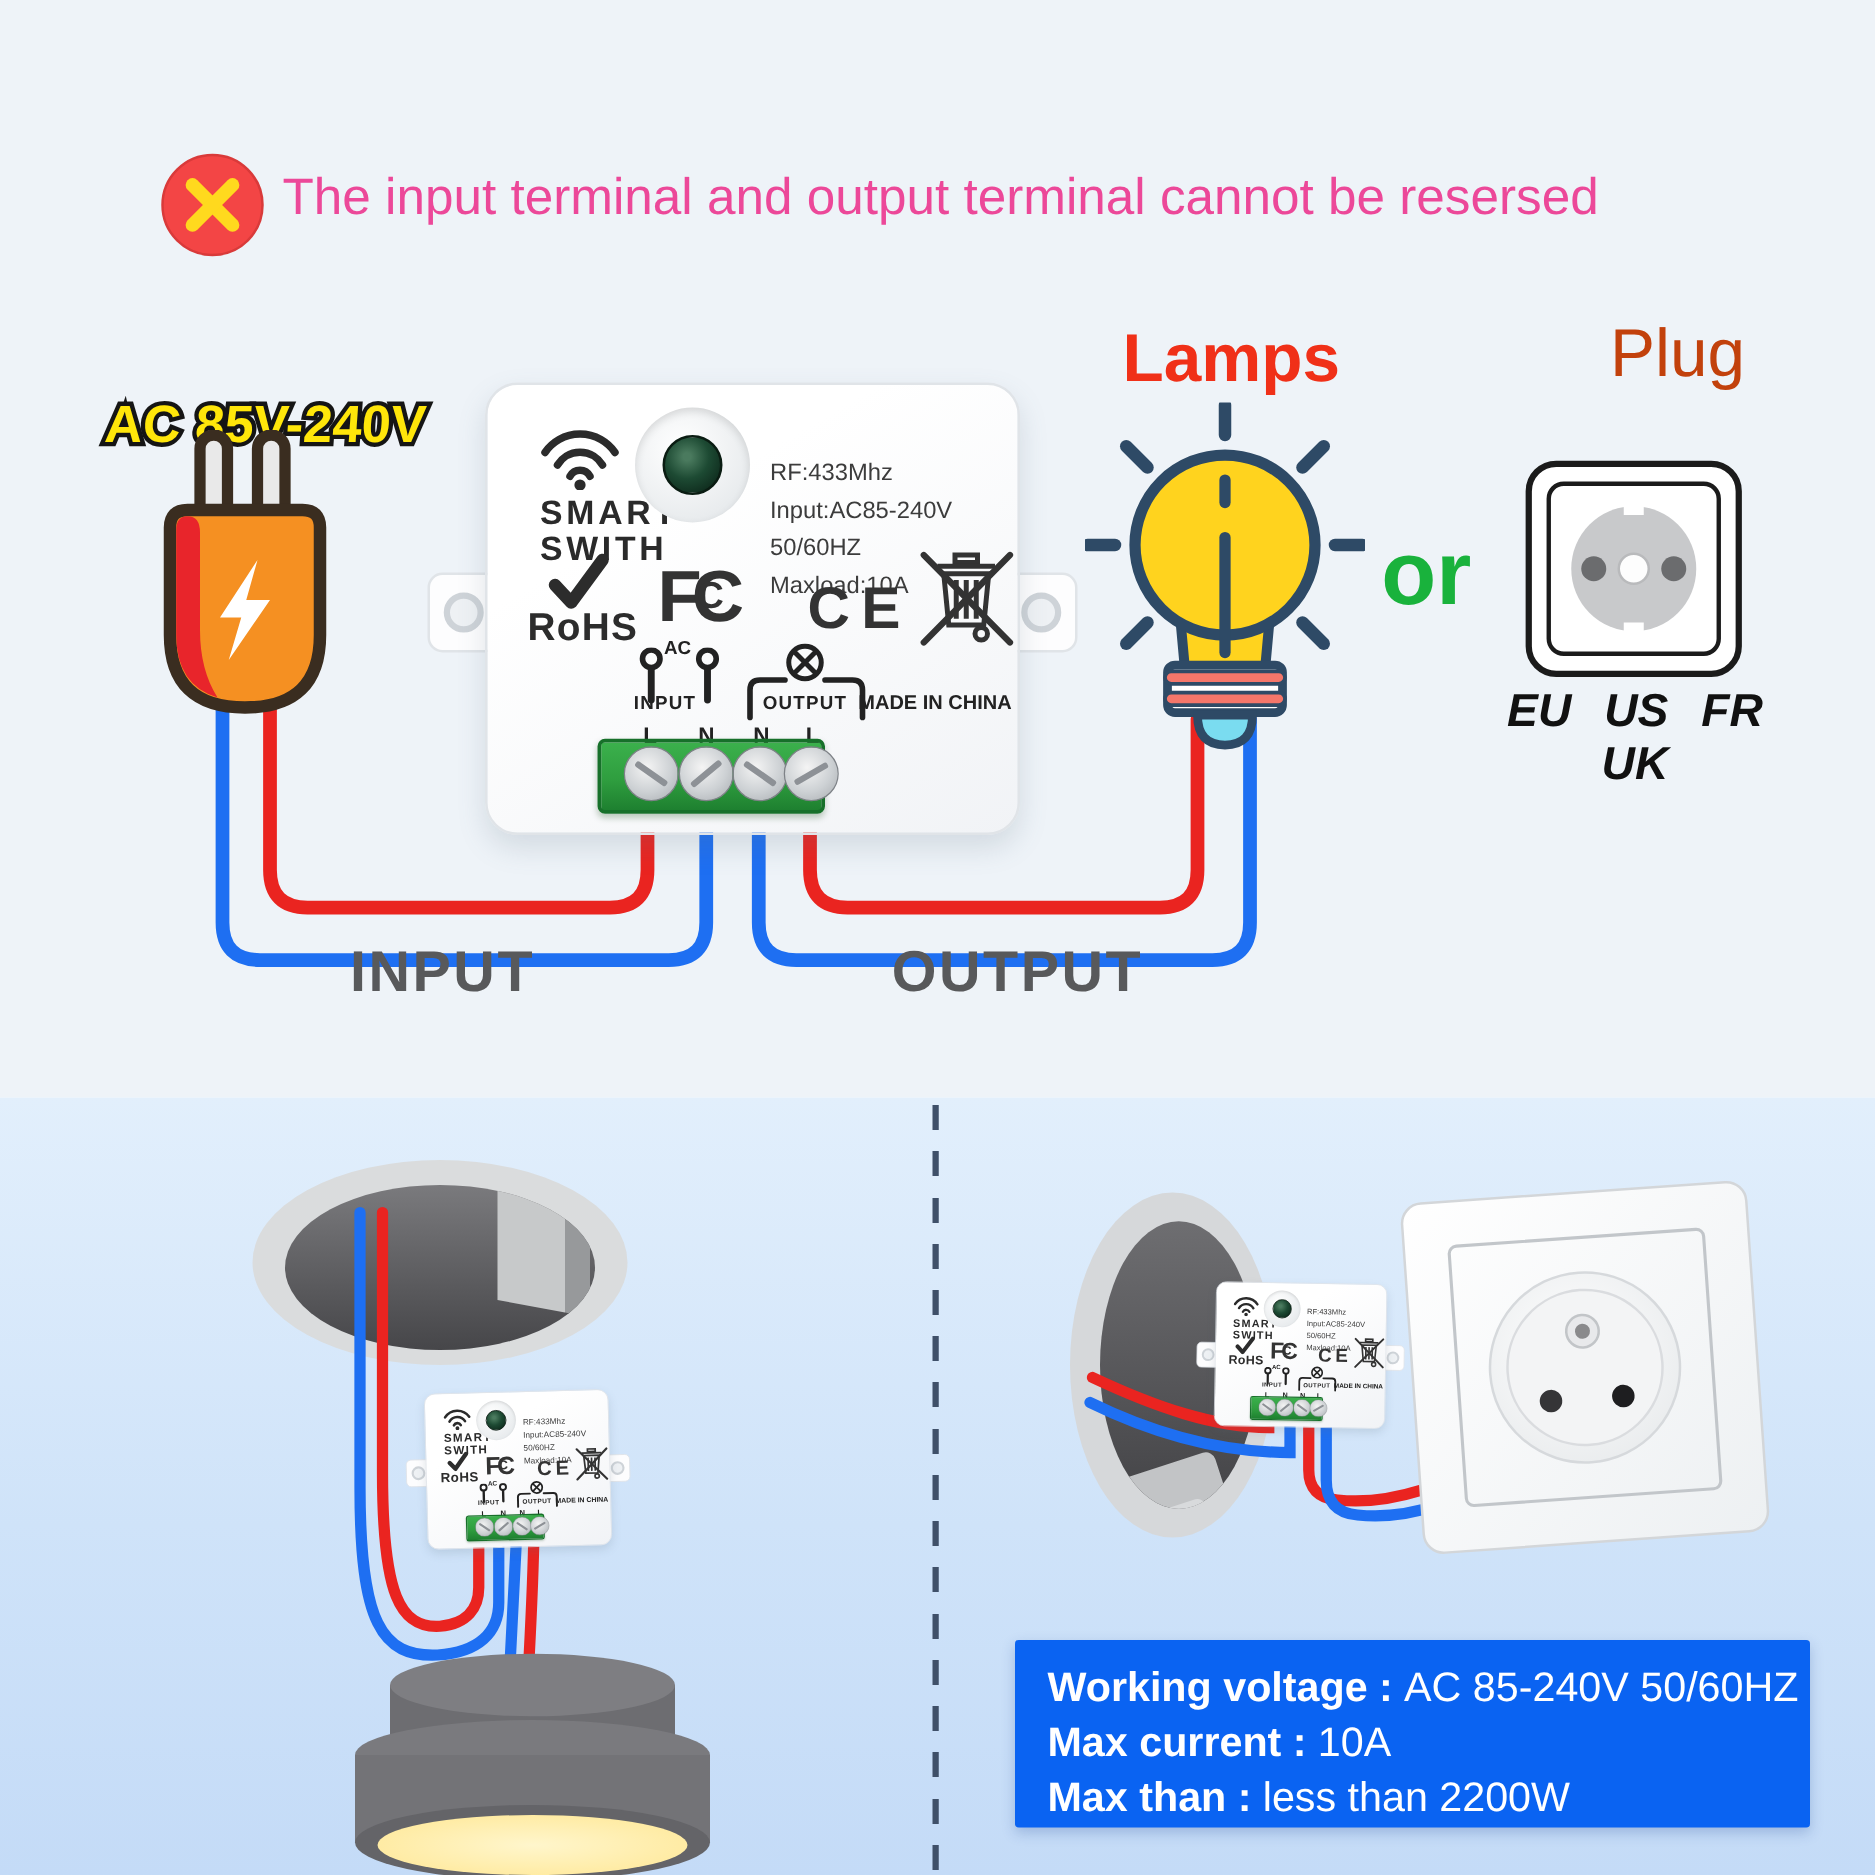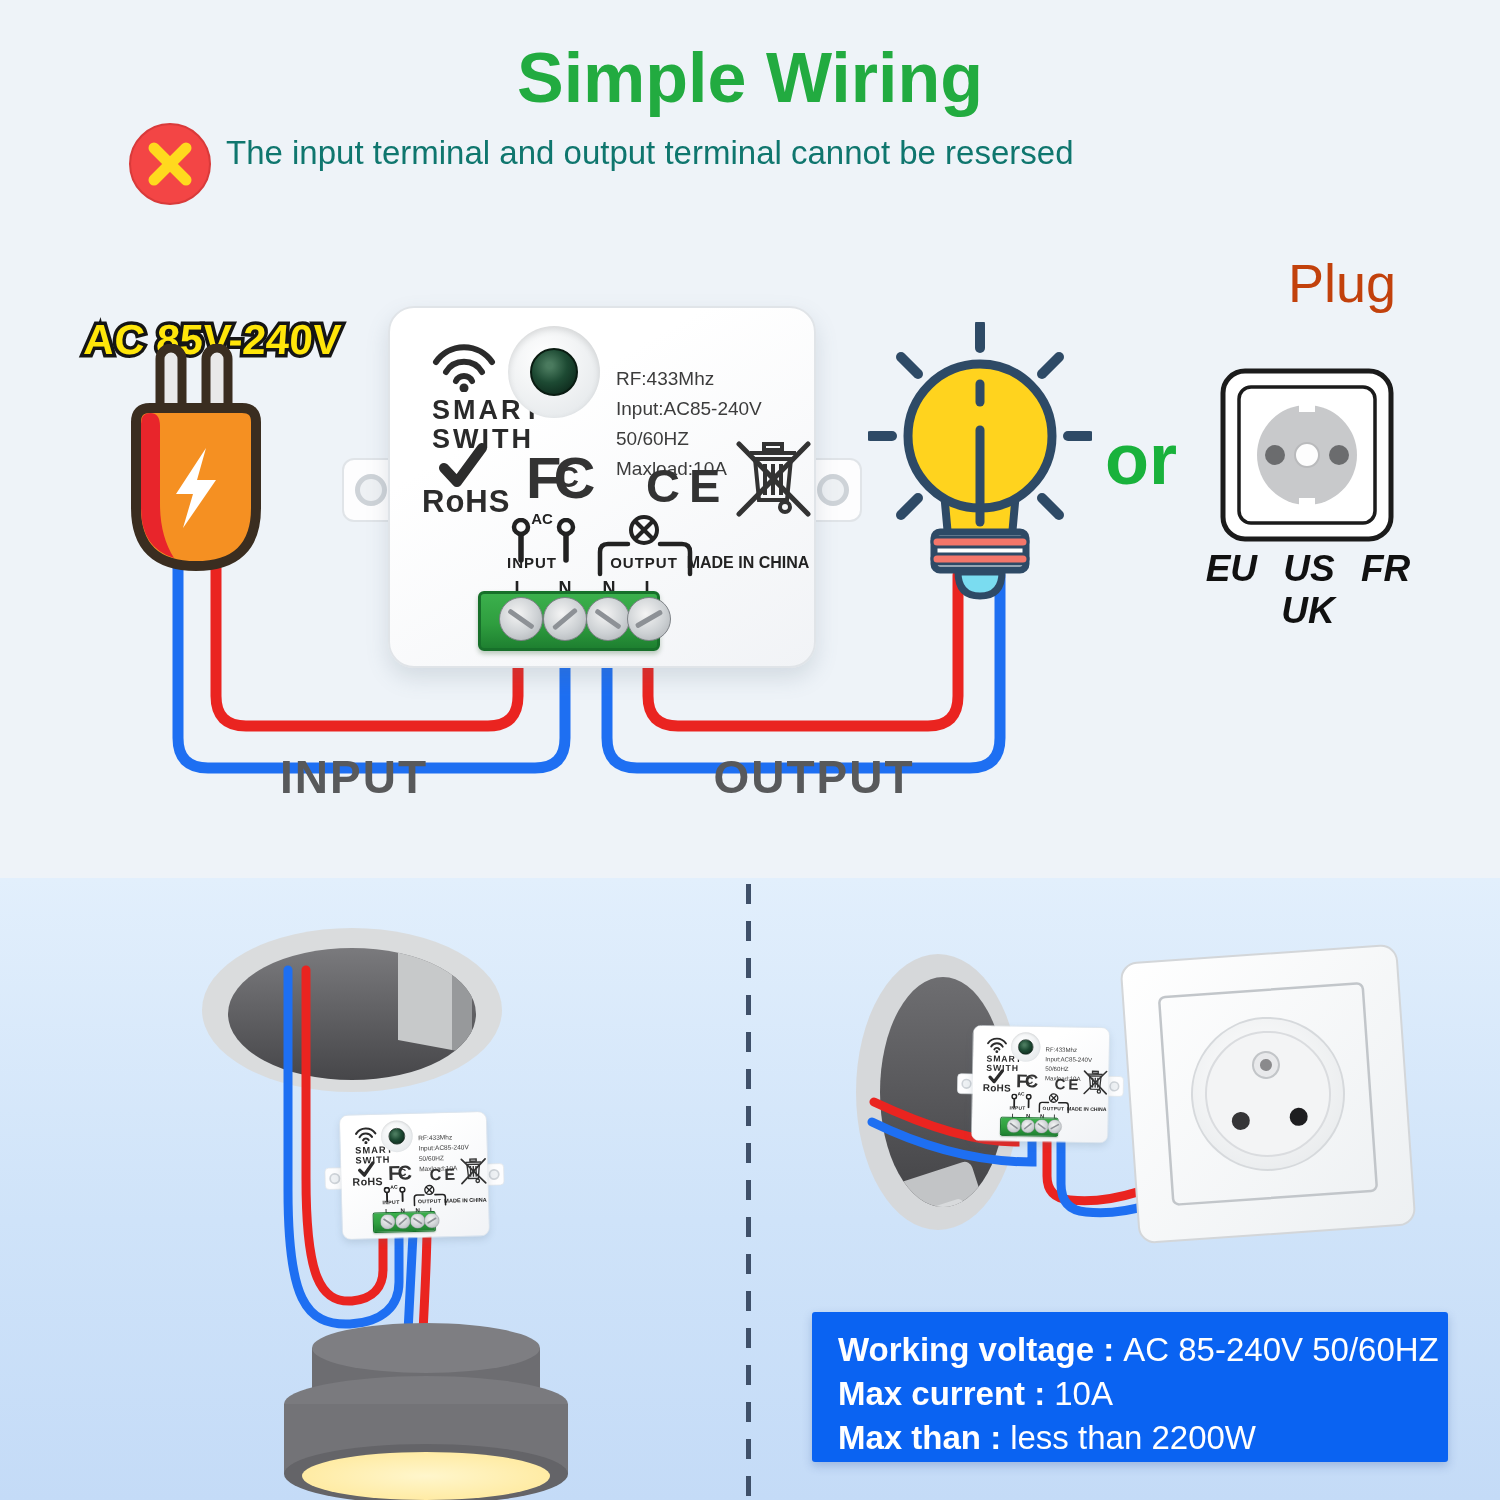--- a/index.html
+++ b/index.html
@@ -9,21 +9,21 @@
   .bottom-section{position:absolute;left:0;top:878px;width:1500px;height:622px;
           background:linear-gradient(180deg,#e2effc 0%,#cfe3f9 55%,#c4dbf7 100%);}
   .divider{position:absolute;left:746px;top:884px;width:5px;height:612px;z-index:2;
           background:repeating-linear-gradient(180deg,#3f5069 0 20px,transparent 20px 37px);}
 
   
   .page-title{position:absolute;left:0;right:0;top:38px;margin:0;text-align:center;z-index:2;
           font-size:70px;font-weight:800;color:#22ab40;letter-spacing:0;}
   .x-badge{position:absolute;left:128px;top:122px;width:84px;height:84px;z-index:2;}
   .warning-text{position:absolute;left:226px;top:134px;width:1150px;z-index:2;
-          font-size:33px;color:#0f766e;}
+          font-size:41px;color:#ec4899;}
 
   
   .wires-svg{position:absolute;left:0;top:0;z-index:1;}
   .scene-svg{position:absolute;top:878px;z-index:1;}
 
   
   .ac-label-svg{position:absolute;left:78px;top:312px;z-index:2;}
   .plug-svg{position:absolute;left:126px;top:344px;z-index:2;}
   .bulb-svg{position:absolute;left:868px;top:322px;z-index:2;}
   .lamps-label{position:absolute;left:880px;top:256px;width:210px;text-align:center;z-index:2;
@@ -103,21 +103,20 @@
 </style>
 </head>
 <body>
 
 <div class="canvas">
 
   <div class="top-section"></div>
   <div class="bottom-section"></div>
   <div class="divider"></div>
 
-  <h1 class="page-title">Simple Wiring</h1>
 
   <svg class="x-badge" width="84" height="84" viewBox="0 0 84 84">
     <circle cx="42" cy="42" r="40" fill="#f34545"></circle>
     <circle cx="42" cy="42" r="40" fill="none" stroke="#d93a3a" stroke-width="2"></circle>
     <line x1="26" y1="26" x2="58" y2="58" stroke="#ffd91e" stroke-width="11" stroke-linecap="round"></line>
     <line x1="58" y1="26" x2="26" y2="58" stroke="#ffd91e" stroke-width="11" stroke-linecap="round"></line>
   </svg>
   <div class="warning-text">The input terminal and output terminal cannot be resersed</div>
 
   <svg class="wires-svg" width="1500" height="878" viewBox="0 0 1500 878">
@@ -212,20 +211,21 @@
       <div class="made-in">MADE IN CHINA</div>
       <div class="terminal-block">
         <div class="screw s1"></div>
         <div class="screw s2"></div>
         <div class="screw s3"></div>
         <div class="screw s4"></div>
       </div>
     </div>
   </div>
 
+  <div class="lamps-label">Lamps</div>
   <svg class="bulb-svg" width="224" height="282" viewBox="0 0 224 282">
     <g stroke="#2e4a66" stroke-width="10" stroke-linecap="round">
       <line x1="112" y1="26" x2="112" y2="2"></line>
       <line x1="174" y1="52" x2="191" y2="35"></line>
       <line x1="50" y1="52" x2="33" y2="35"></line>
       <line x1="200" y1="114" x2="222" y2="114"></line>
       <line x1="24" y1="114" x2="2" y2="114"></line>
       <line x1="174" y1="176" x2="191" y2="193"></line>
       <line x1="50" y1="176" x2="33" y2="193"></line>
     </g>

